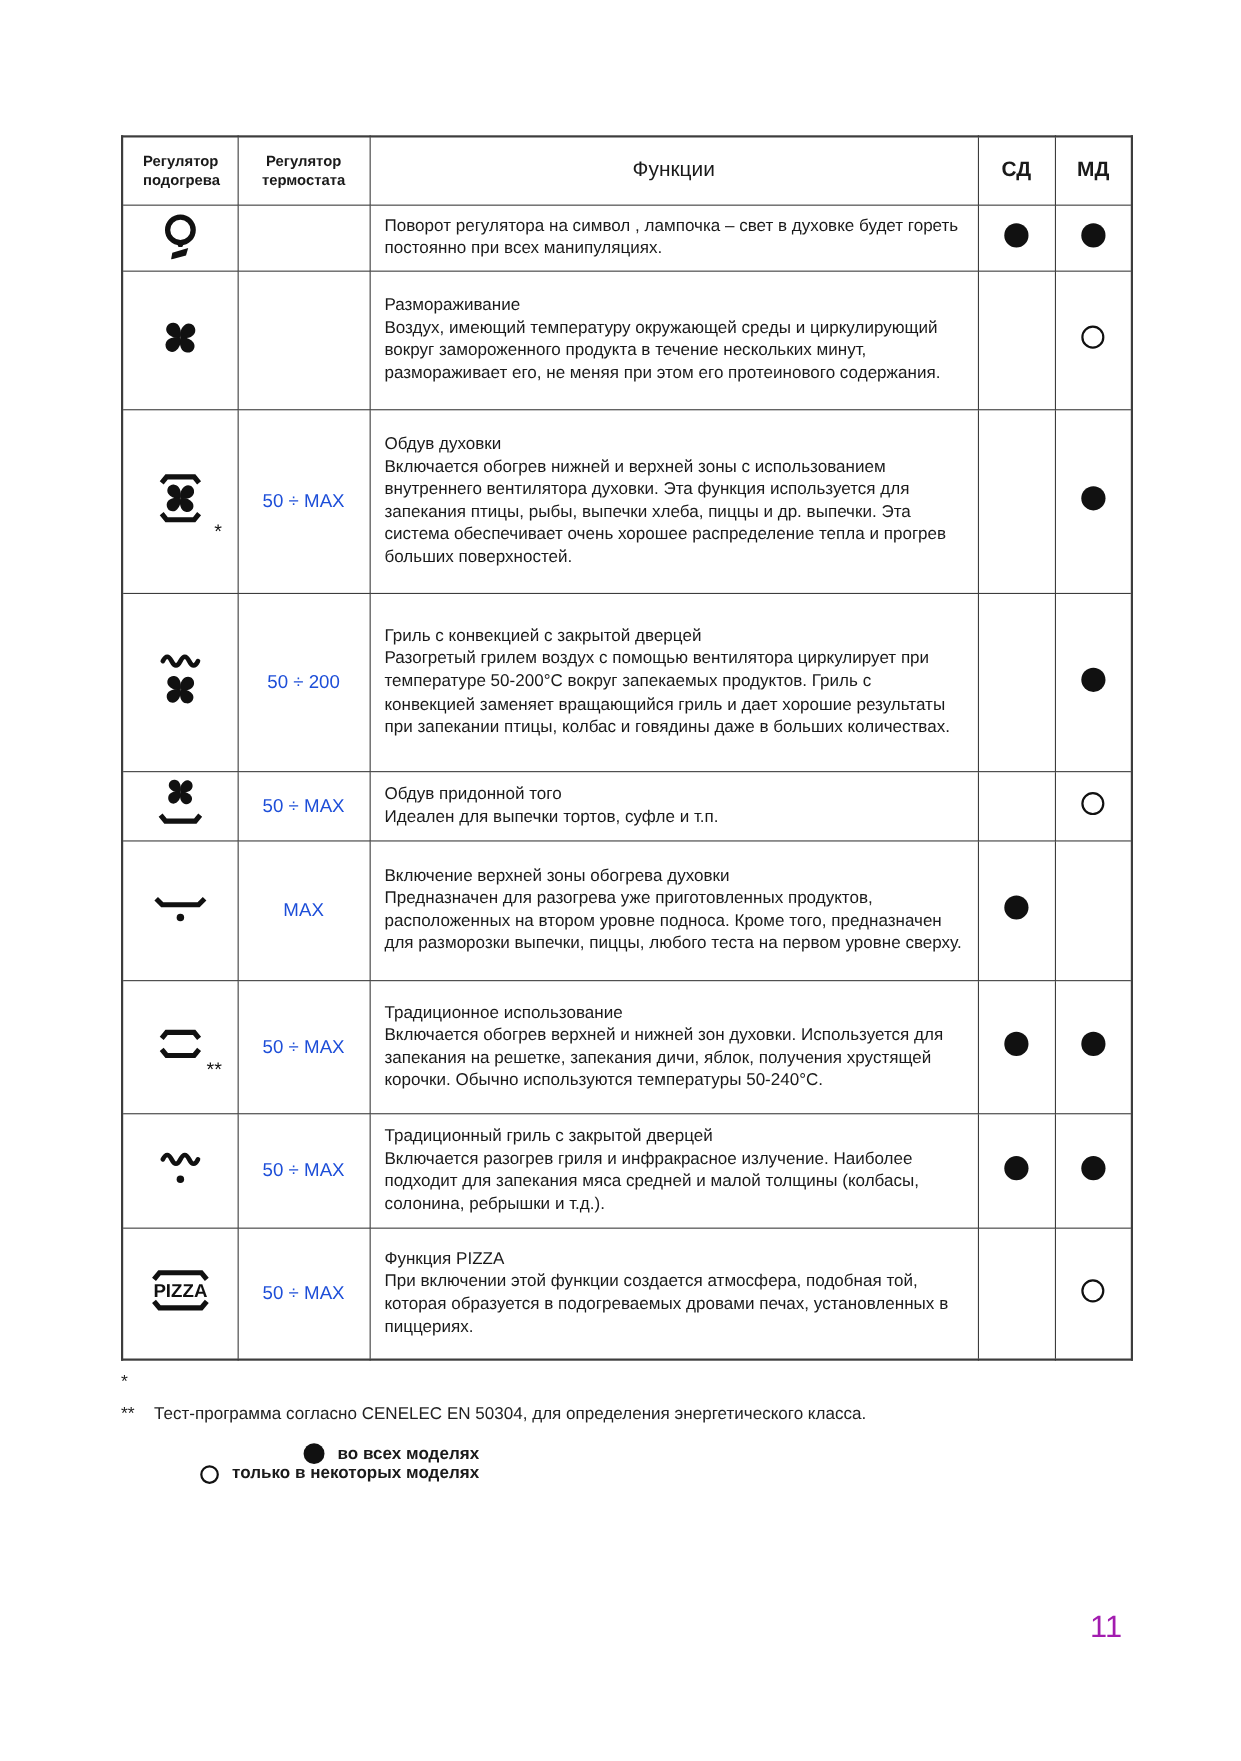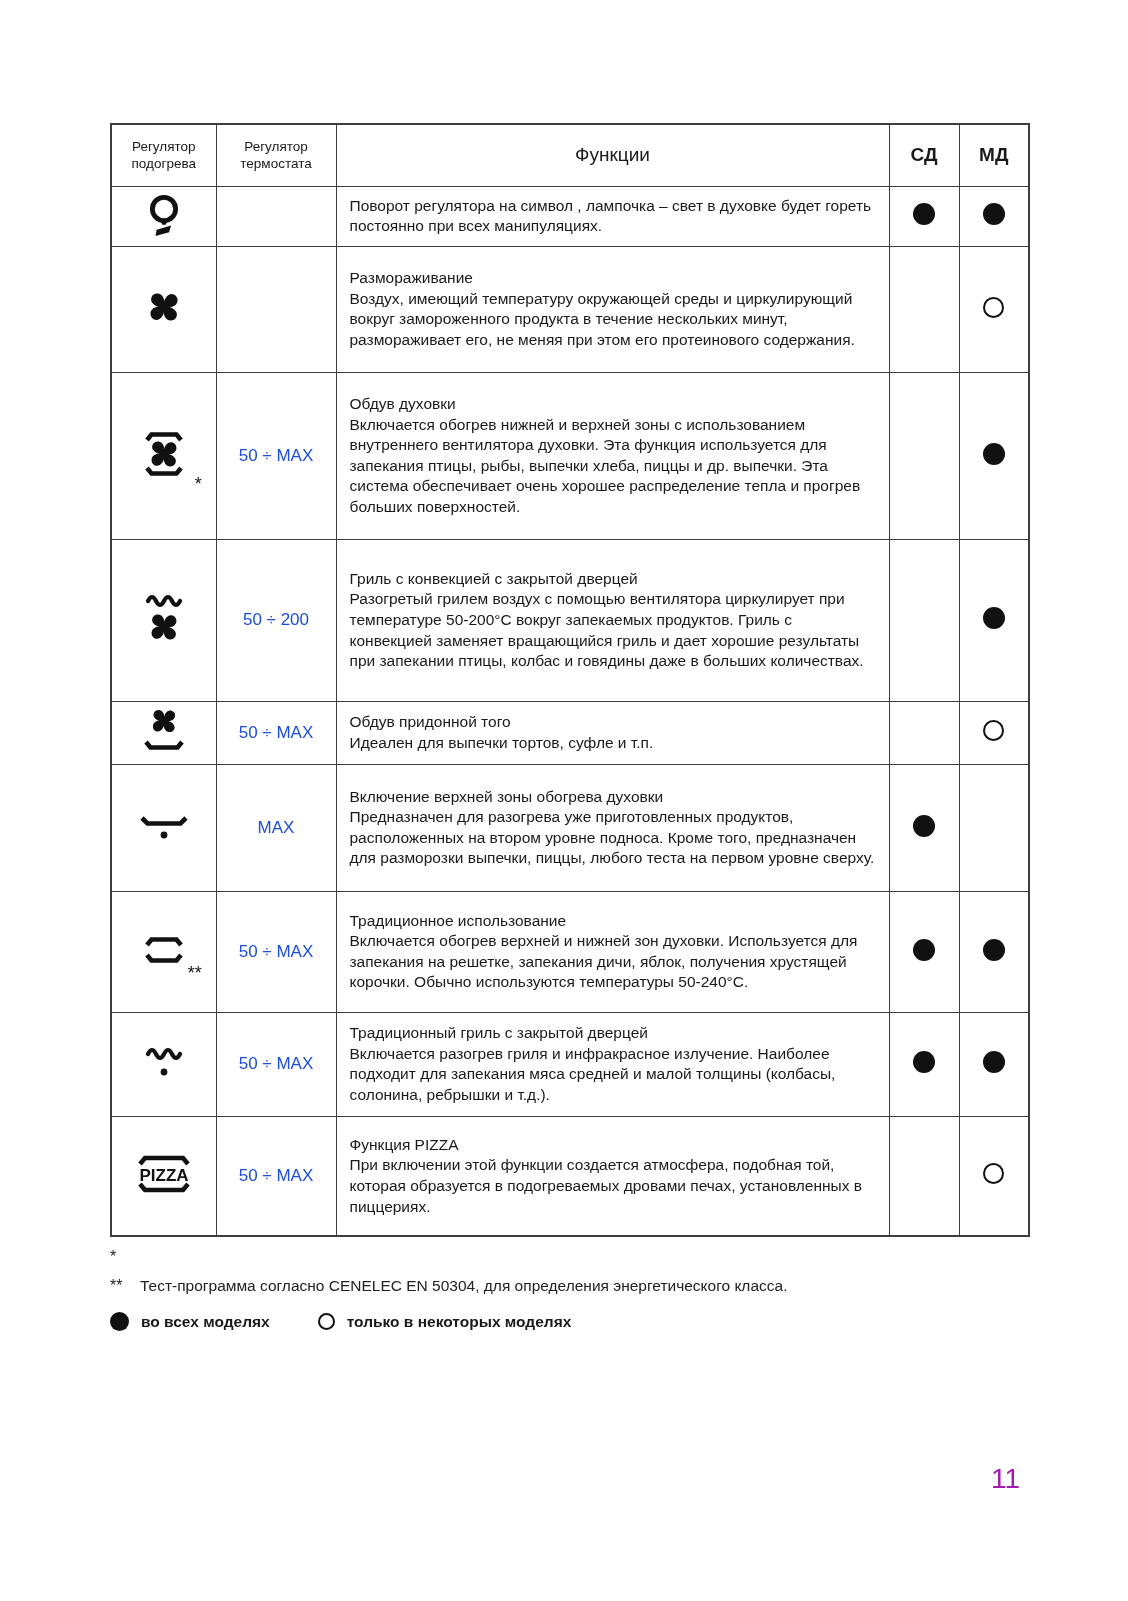--- a/index.html
+++ b/index.html
@@ -16,21 +16,21 @@
     position: absolute; left: 110px; top: 123px;
     border-collapse: collapse;
     table-layout: fixed;
     width: 918px;
     border: 2px solid #3d3d3d;
   }
   .func-table td, .func-table th {
     border: 1.5px solid #3d3d3d;
     vertical-align: middle;
   }
-  th.h-small { font-size: 13.5px; font-weight: normal; line-height: 1.3; padding: 4px 18px; margin-top: 17px; }
+  th.h-small { font-size: 13.5px; font-weight: bold; line-height: 1.3; padding: 4px 18px; margin-top: 17px; }
   th.h-func  { font-size: 19px;  font-weight: normal; }
   th.h-col   { font-size: 19px;  font-weight: bold; }
 
   td.c-icon { text-align: center; }
   td.c-temp { text-align: center; font-size: 17px; color: #1d4ed8; }
   td.c-func { padding: 9px 13px; font-size: 15.5px; line-height: 1.33; }
   td.c-dot  { text-align: center; }
 
   .ft { font-weight: normal; }
   .fx { }
@@ -40,23 +40,23 @@
   .fnmark:empty { display: none; }
 
   .dot { display: inline-block; }
   .dot-filled { width: 22px; height: 22px; border-radius: 50%; background: #111; }
   .dot-open   { width: 21px; height: 21px; border-radius: 50%; border: 2.5px solid #111; background: #fff; }
 
   .footnotes { position: absolute; left: 110px; top: 1243px; width: 920px; }
   .fnrow { display: flex; font-size: 15.5px; line-height: 1.8; color: #222; }
   .fnrow .mk { width: 30px; font-size: 16px; }
 
-  .legend { position: absolute; left: 110px; top: 1312px; display: flex; align-items: center; }
+  .legend { position: absolute; left: 110px; top: 1312px; display: flex; align-items: flex-end; flex-direction: column; }
   .legend .item { display: flex; align-items: center; }
-  .legend .item + .item { margin-left: 48px; }
+  .legend .item + .item { margin-left: 72px; }
   .legend .ldot-filled { width: 19px; height: 19px; border-radius: 50%; background: #111; margin-right: 12px; }
   .legend .ldot-open   { width: 17px; height: 17px; border-radius: 50%; border: 2.5px solid #111; margin-right: 12px; }
   .legend .lbl { font-size: 15.5px; font-weight: bold; }
 
   .pagenum { position: absolute; left: 991px; top: 1463px; font-size: 28px; color: #a21caf; }
 
   svg .st { stroke: #111; stroke-width: 4.6; fill: none; stroke-linecap: butt; stroke-linejoin: miter; }
   svg .wv { stroke: #111; stroke-width: 4.2; fill: none; stroke-linecap: round; }
   svg .fl { fill: #111; }
 </style>

